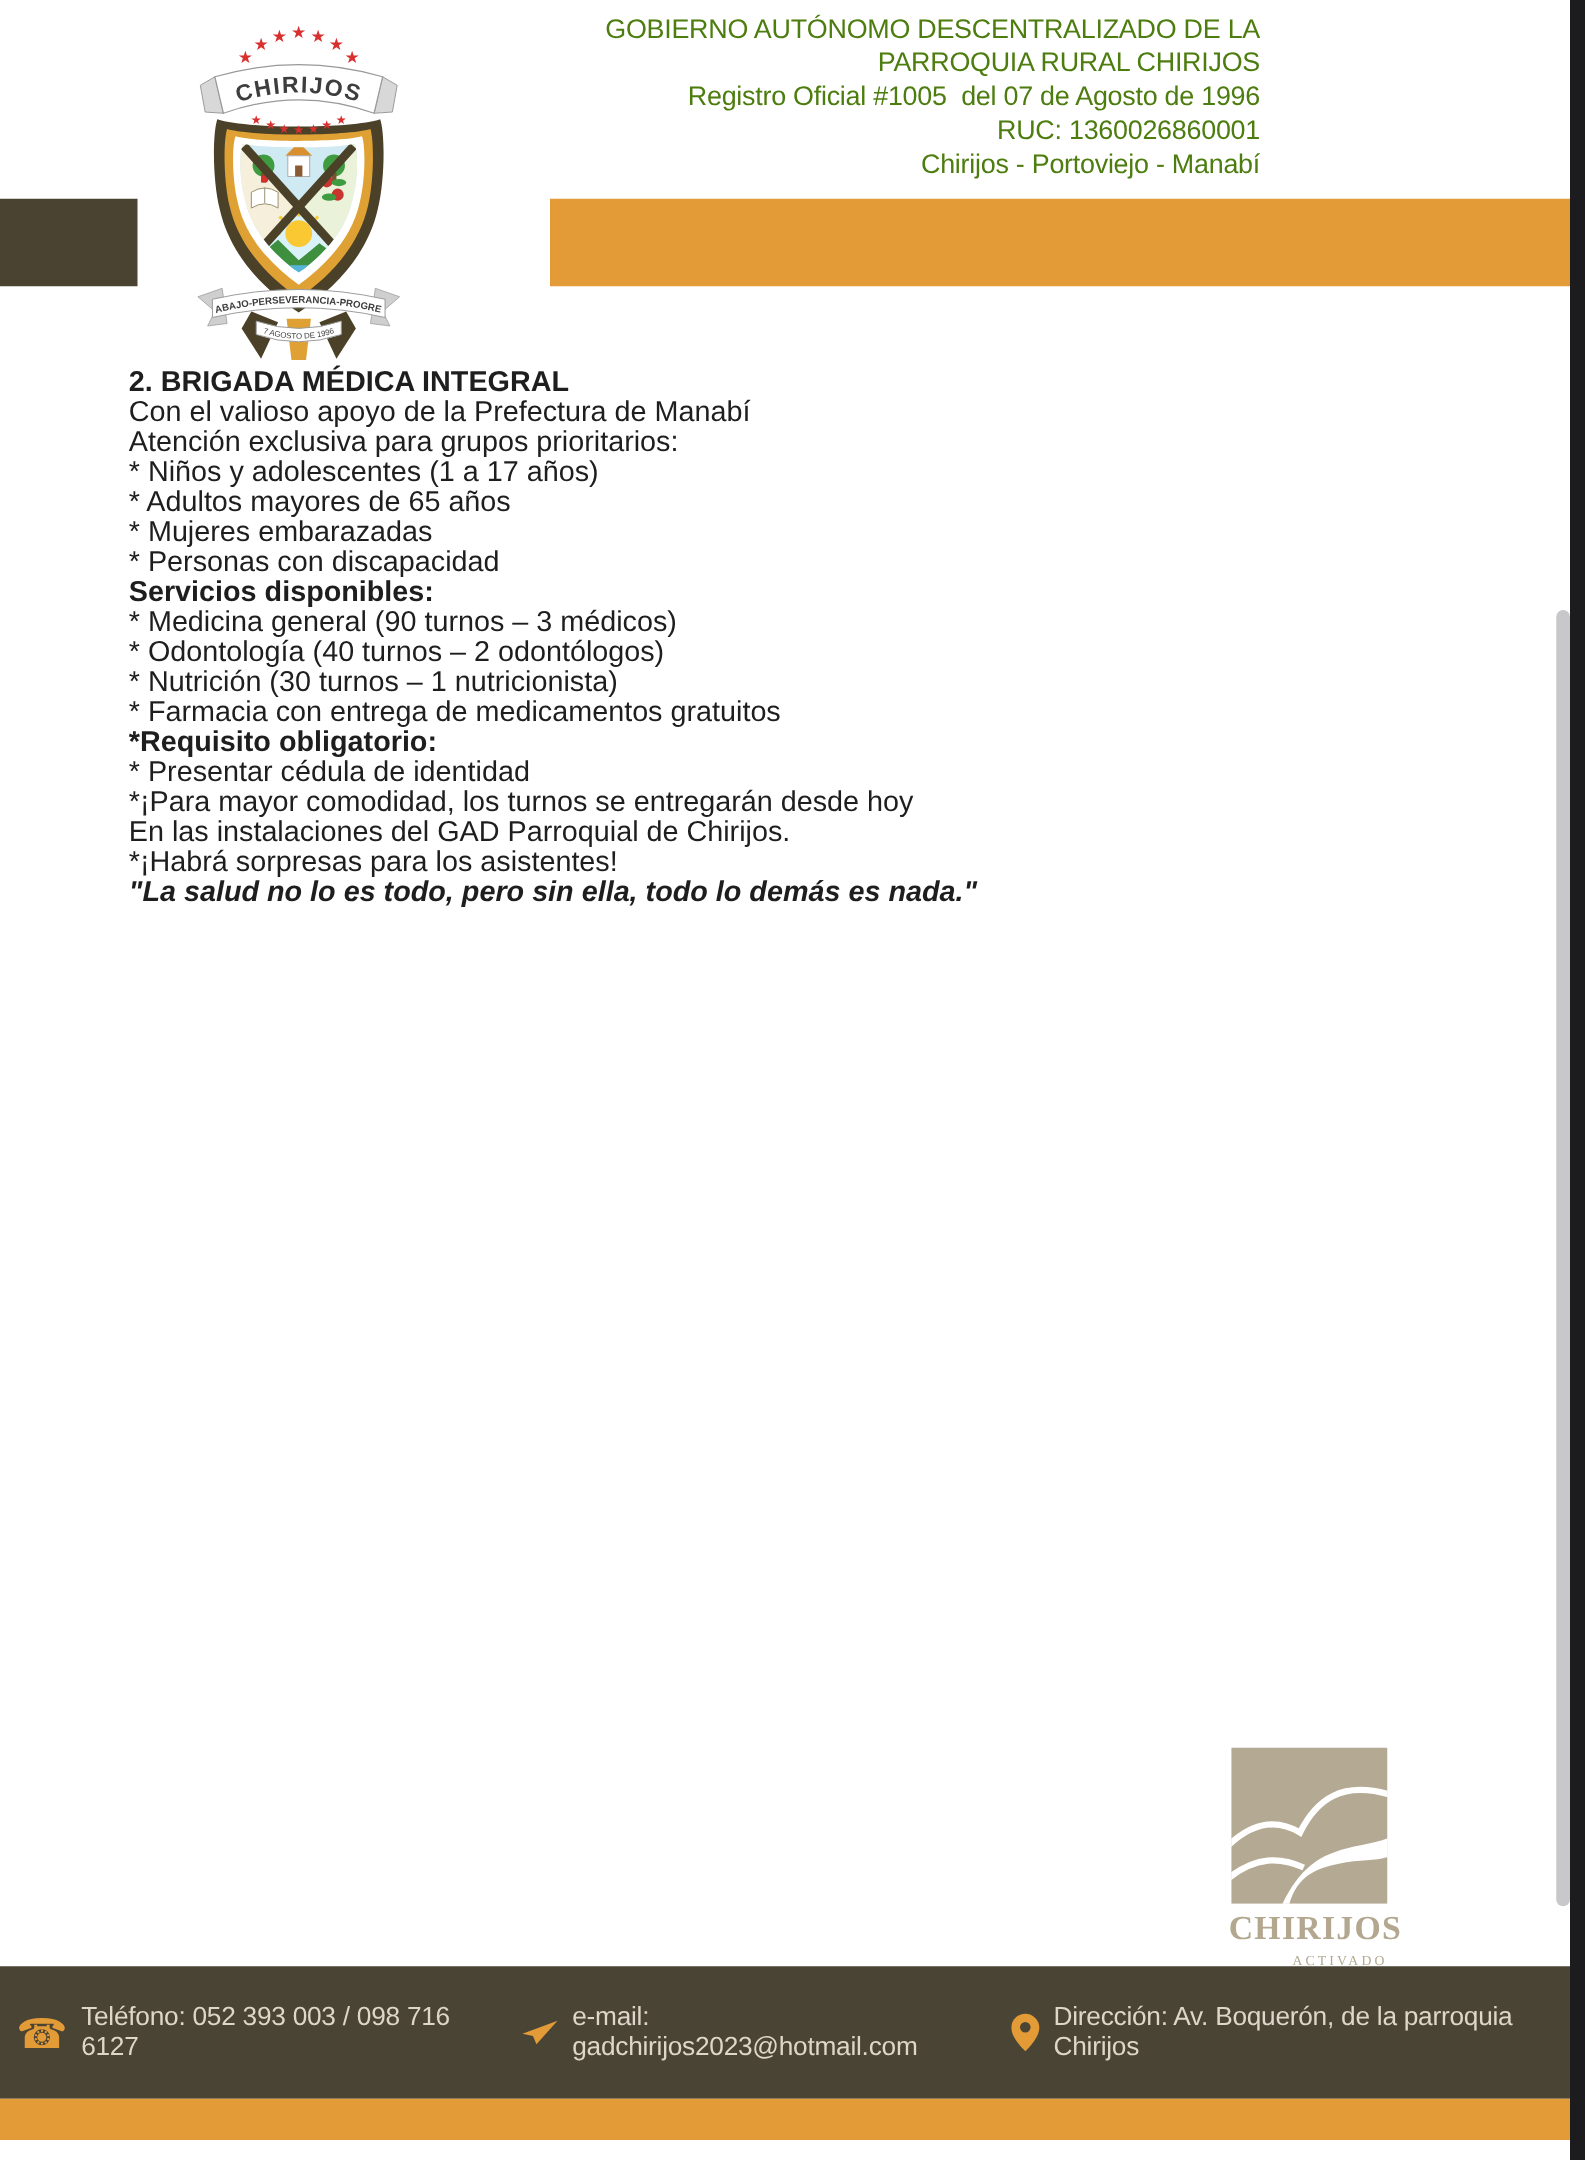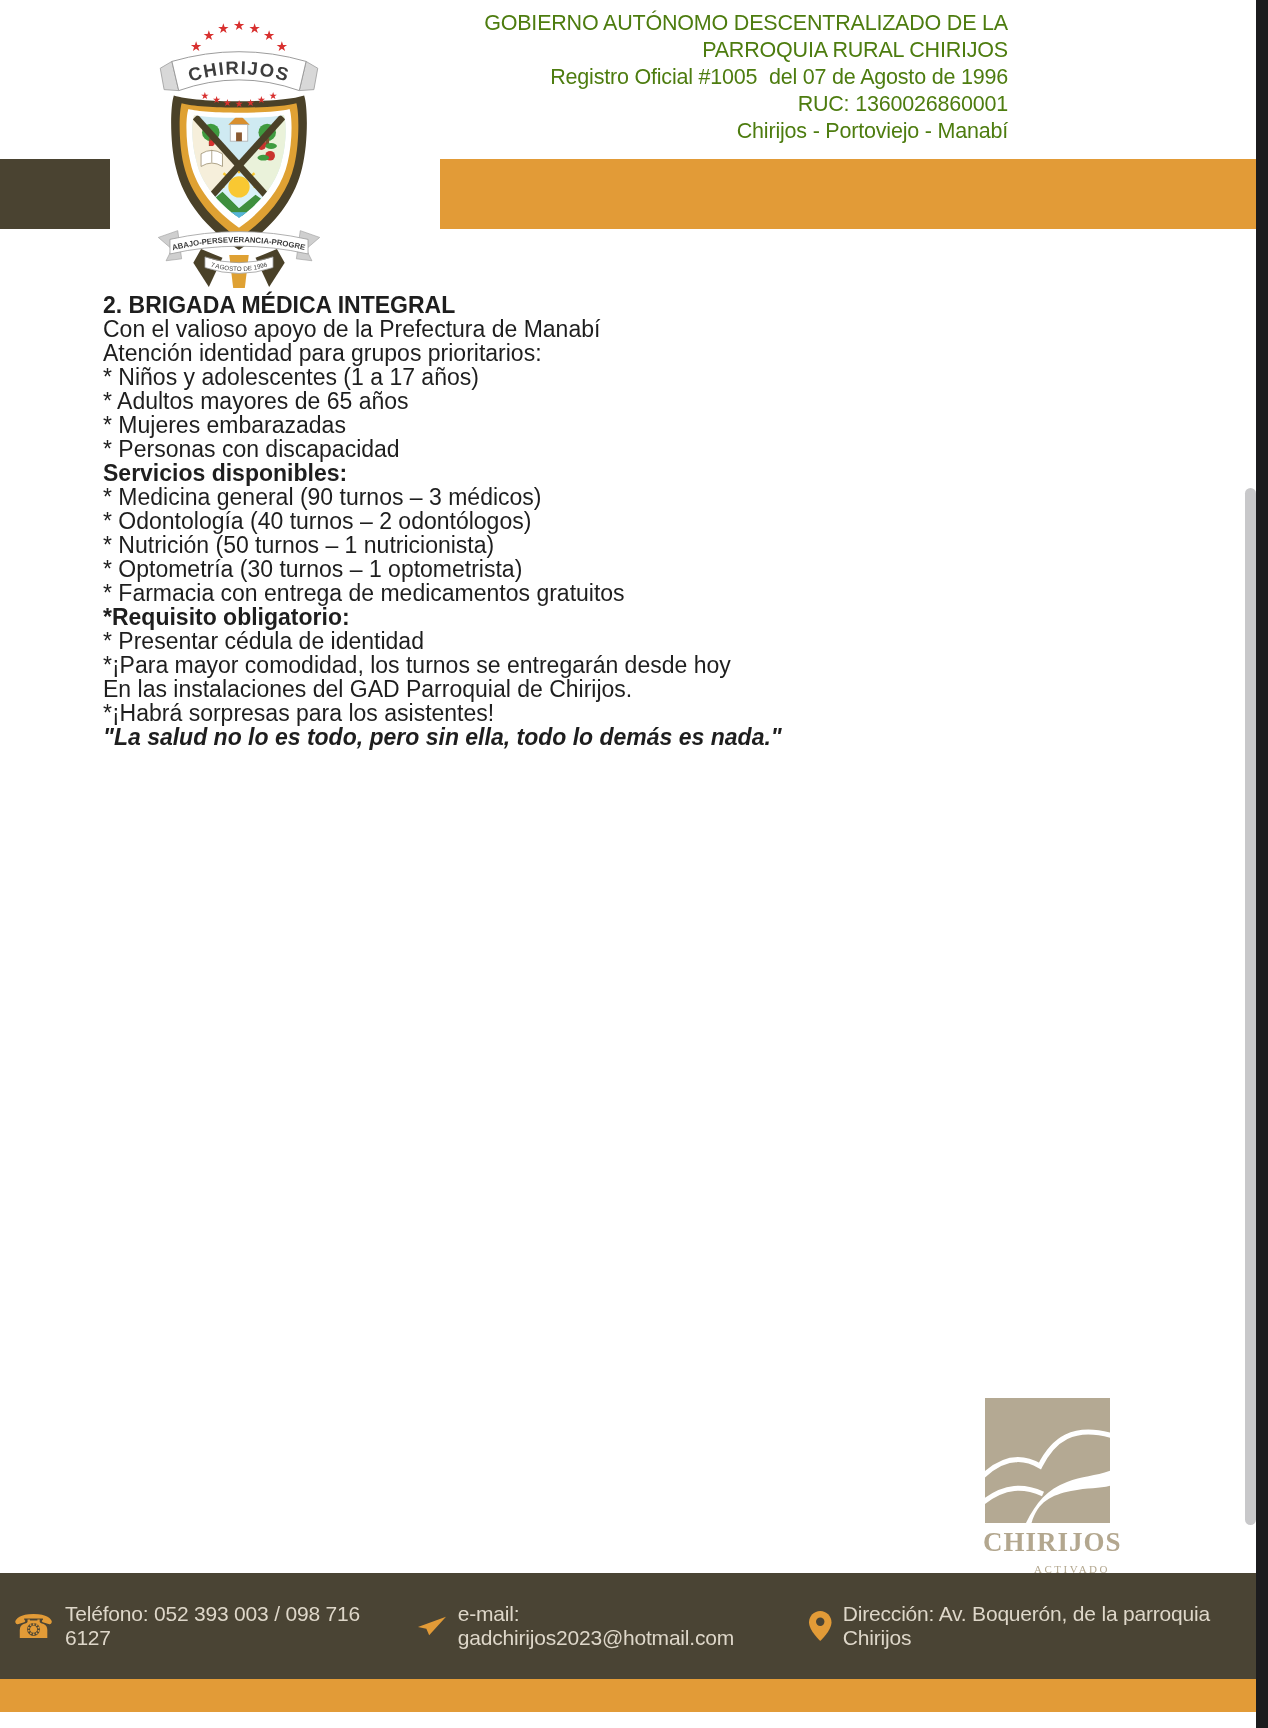--- a/index.html
+++ b/index.html
@@ -153,30 +153,29 @@
         <text x="95" y="104" font-size="10">★</text>
       <text x="107" y="103" font-size="10">★</text>
         <text x="118" y="100" font-size="10">★</text>
       <text x="130" y="96" font-size="10">★</text>
     </g>
   </svg>
 
   <div class="content">
     <p class="t-title">2. BRIGADA MÉDICA INTEGRAL</p>
     <p>Con el valioso apoyo de la Prefectura de Manabí</p>
-    <p>Atención identidad para grupos prioritarios:</p>
+    <p>Atención exclusiva para grupos prioritarios:</p>
     <p>* Niños y adolescentes (1 a 17 años)</p>
     <p>* Adultos mayores de 65 años</p>
     <p>* Mujeres embarazadas</p>
     <p>* Personas con discapacidad</p>
     <p class="t-bold">Servicios disponibles:</p>
     <p>* Medicina general (90 turnos – 3 médicos)</p>
     <p>* Odontología (40 turnos – 2 odontólogos)</p>
-    <p>* Nutrición (50 turnos – 1 nutricionista)</p>
-    <p>* Optometría (30 turnos – 1 optometrista)</p>
+    <p>* Nutrición (30 turnos – 1 nutricionista)</p>
     <p>* Farmacia con entrega de medicamentos gratuitos</p>
     <p class="t-bold">*Requisito obligatorio:</p>
     <p>* Presentar cédula de identidad</p>
     <p>*¡Para mayor comodidad, los turnos se entregarán desde hoy</p>
     <p>En las instalaciones del GAD Parroquial de Chirijos.</p>
     <p>*¡Habrá sorpresas para los asistentes!</p>
     <p class="t-quote">"La salud no lo es todo, pero sin ella, todo lo demás es nada."</p>
   </div>
 
   <div class="brand">

